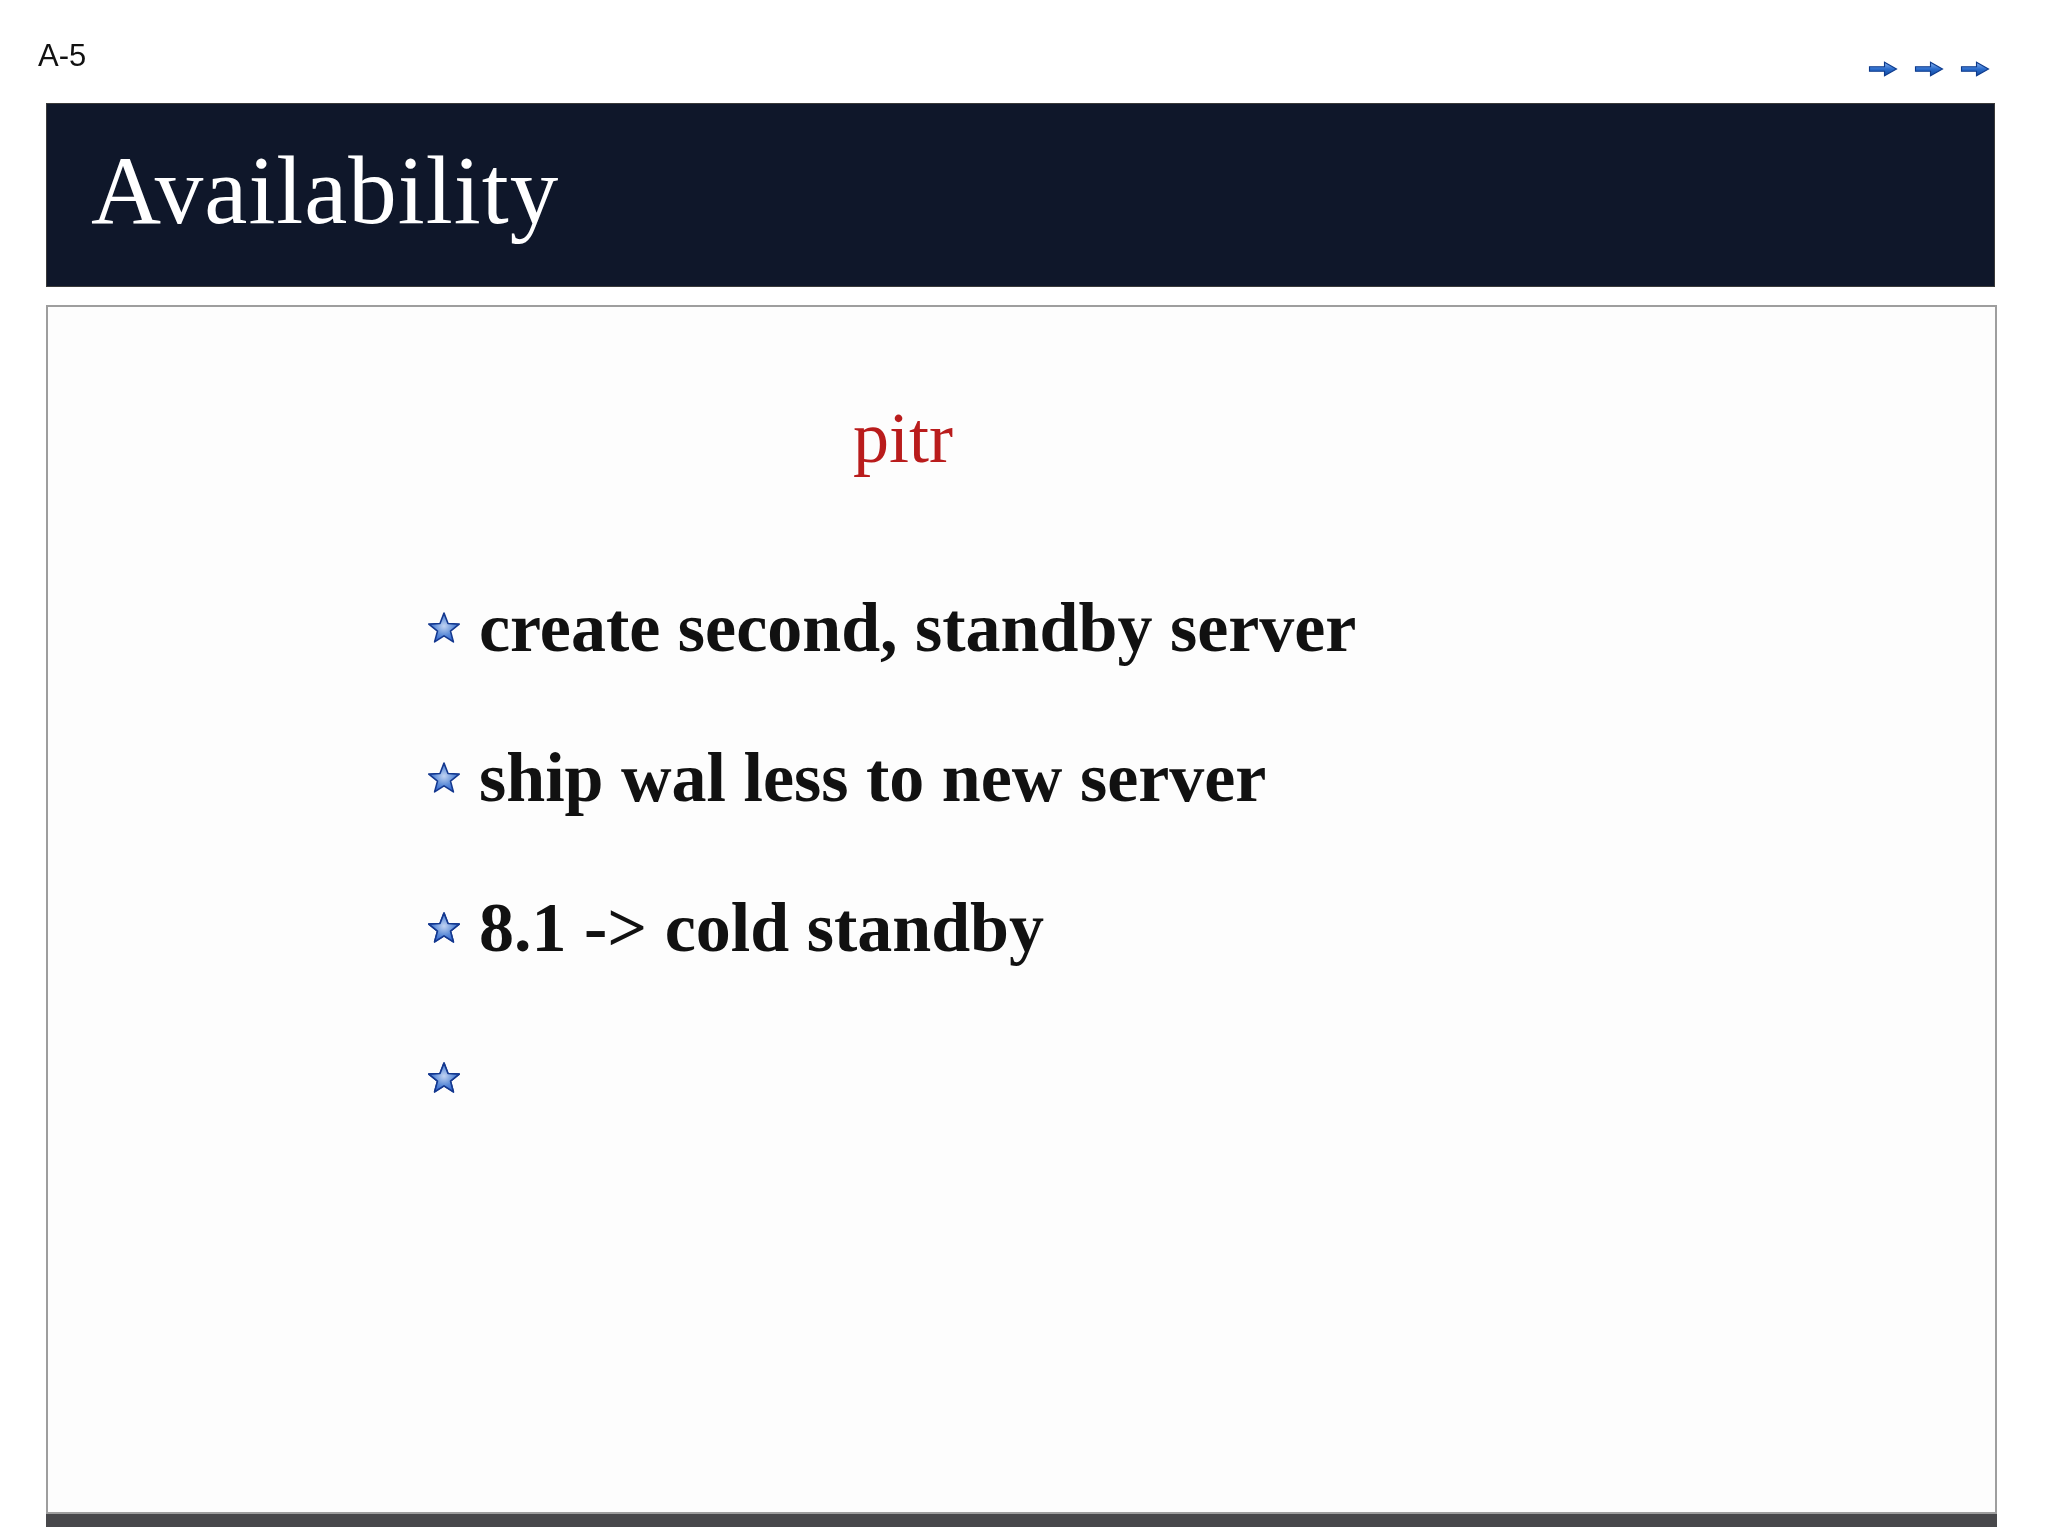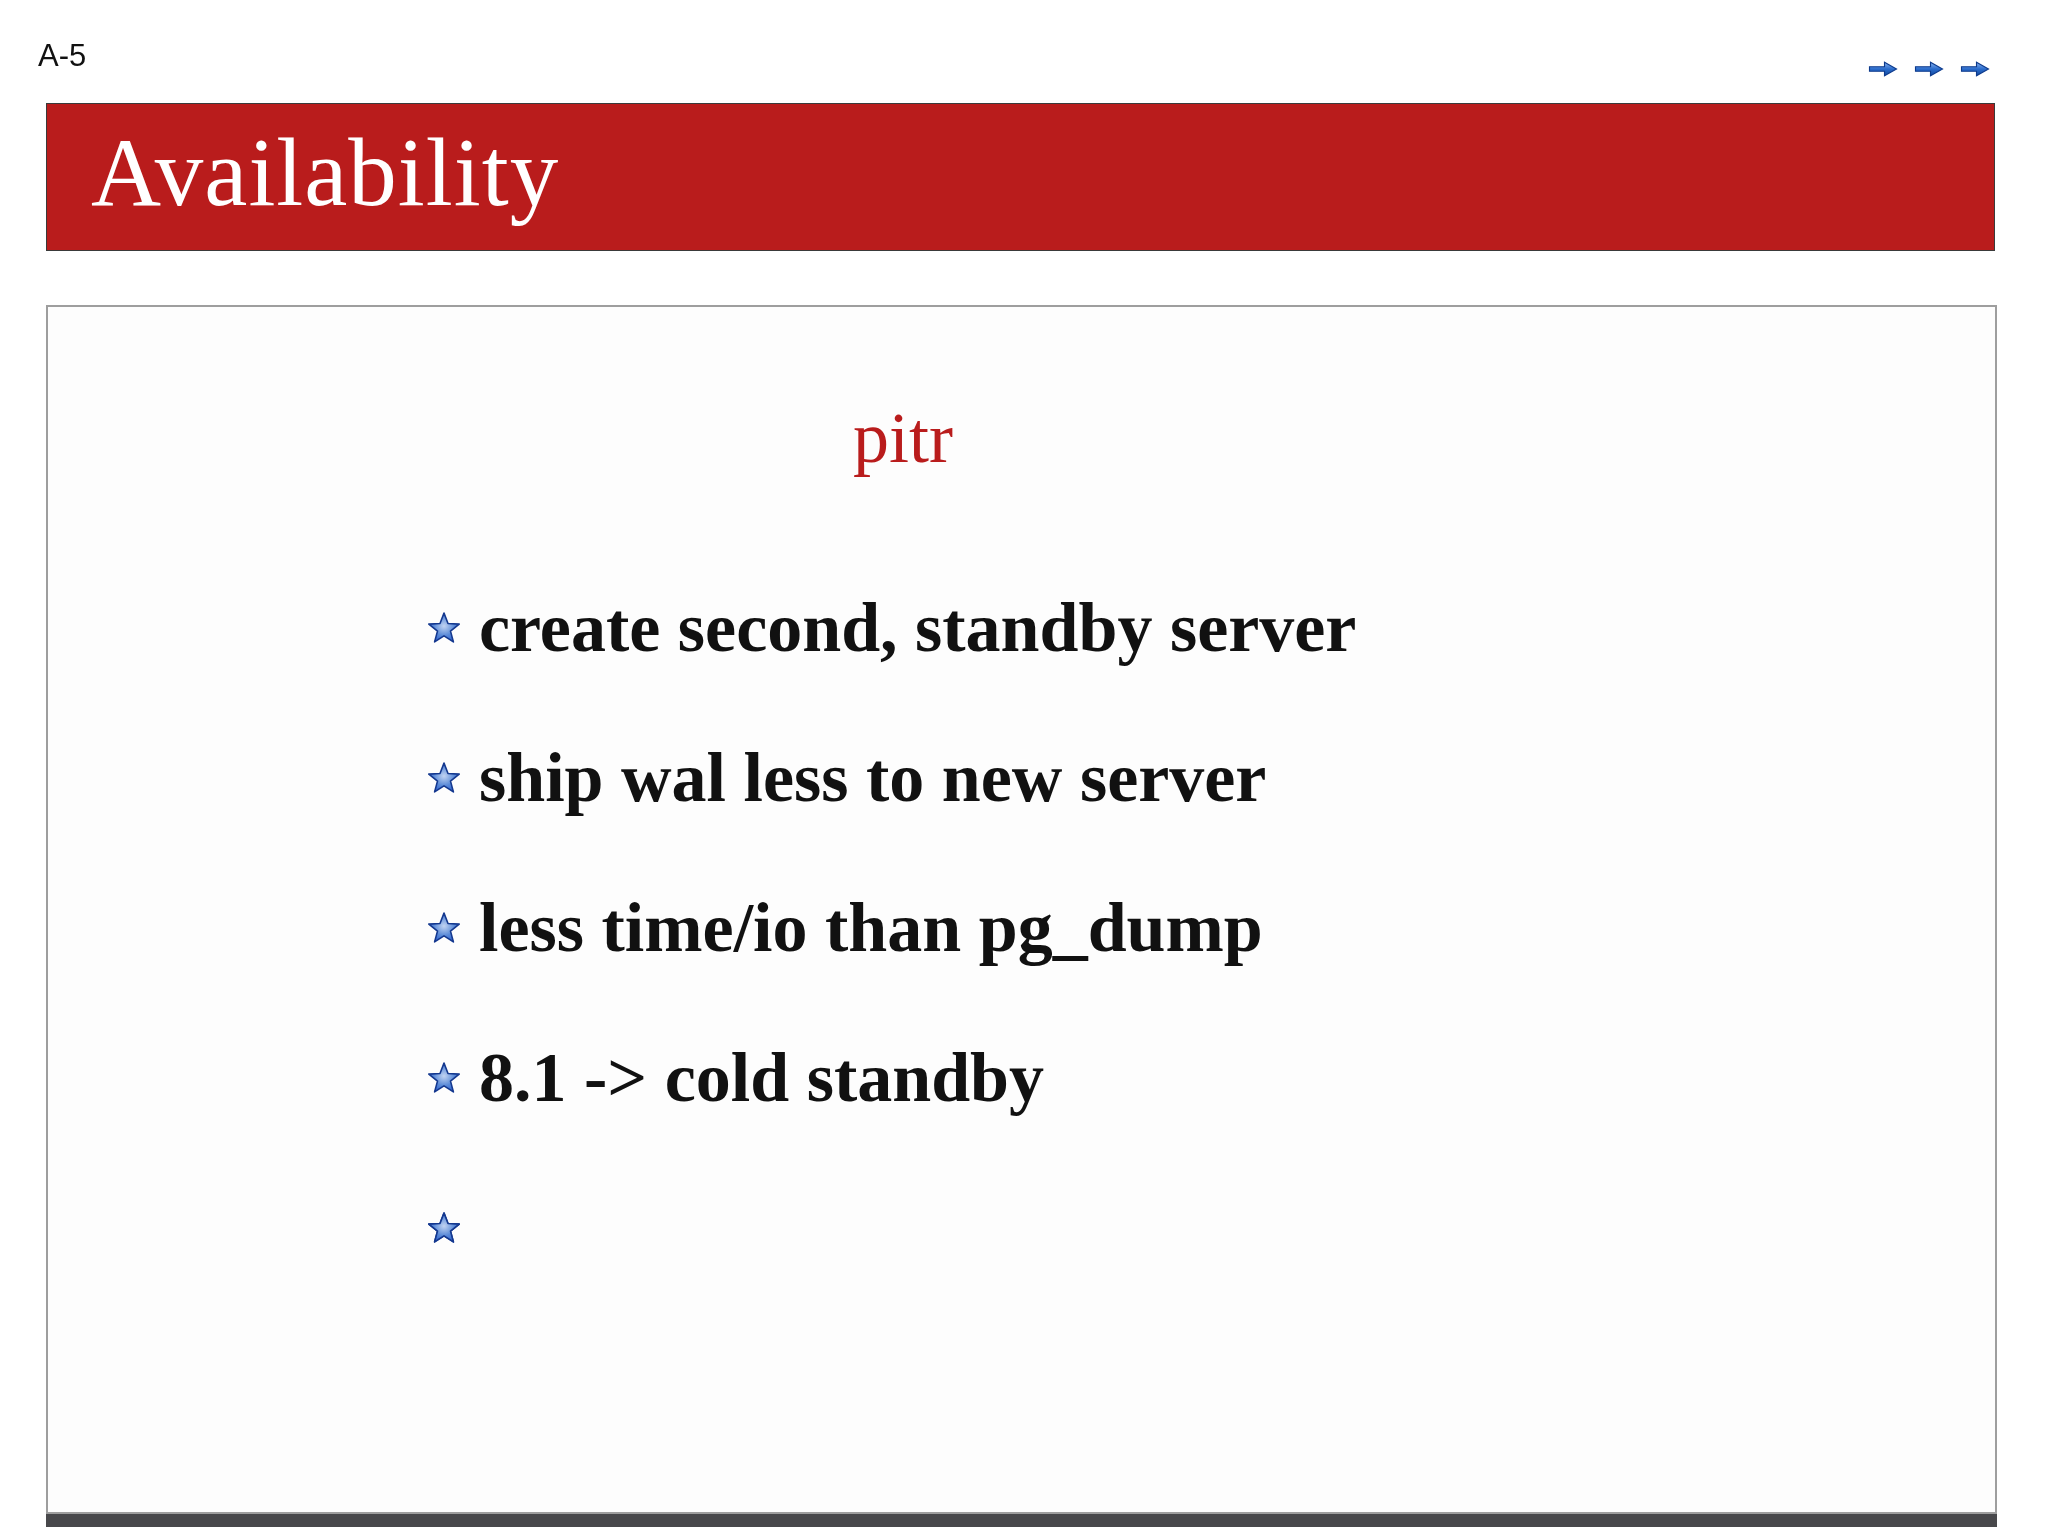--- a/index.html
+++ b/index.html
@@ -33,22 +33,22 @@
     display: flex;
     gap: 16px;
     align-items: center;
   }
   .nav-arrows svg { display: block; cursor: pointer; }
   .header-bar {
     position: absolute;
     top: 75px;
     left: 46px;
     width: 1949px;
-    height: 148px;
-    background: #b91c1c;
+    height: 184px;
+    background: #0f172a;
     border: 1px solid #3a3a3a;
     box-sizing: border-box;
     display: flex;
     align-items: center;
   }
   .header-title {
     color: #ffffff;
     font-size: 97px;
     line-height: 1;
     padding-left: 44px;
@@ -154,21 +154,20 @@
       <li class="bullet-item">
         <svg class="star" width="34" height="34" viewBox="0 0 34 34">
           <polygon points="17,2 21,12.5 32.2,13.1 23.5,20.1 26.4,30.9 17,24.8 7.6,30.9 10.5,20.1 1.8,13.1 13,12.5" fill="url(#sg1)" stroke="#14388f" stroke-width="1.6" stroke-linejoin="round"></polygon>
         </svg>
         <span>ship wal less to new server</span>
       </li>
       <li class="bullet-item">
         <svg class="star" width="34" height="34" viewBox="0 0 34 34">
           <polygon points="17,2 21,12.5 32.2,13.1 23.5,20.1 26.4,30.9 17,24.8 7.6,30.9 10.5,20.1 1.8,13.1 13,12.5" fill="url(#sg1)" stroke="#14388f" stroke-width="1.6" stroke-linejoin="round"></polygon>
         </svg>
-        <span>less time/io than pg_dump</span>
       </li>
       <li class="bullet-item">
         <svg class="star" width="34" height="34" viewBox="0 0 34 34">
           <polygon points="17,2 21,12.5 32.2,13.1 23.5,20.1 26.4,30.9 17,24.8 7.6,30.9 10.5,20.1 1.8,13.1 13,12.5" fill="url(#sg1)" stroke="#14388f" stroke-width="1.6" stroke-linejoin="round"></polygon>
         </svg>
         <span>8.1 -&gt; cold standby</span>
       </li>
       <li class="bullet-item">
         <svg class="star" width="34" height="34" viewBox="0 0 34 34">
           <polygon points="17,2 21,12.5 32.2,13.1 23.5,20.1 26.4,30.9 17,24.8 7.6,30.9 10.5,20.1 1.8,13.1 13,12.5" fill="url(#sg1)" stroke="#14388f" stroke-width="1.6" stroke-linejoin="round"></polygon>

